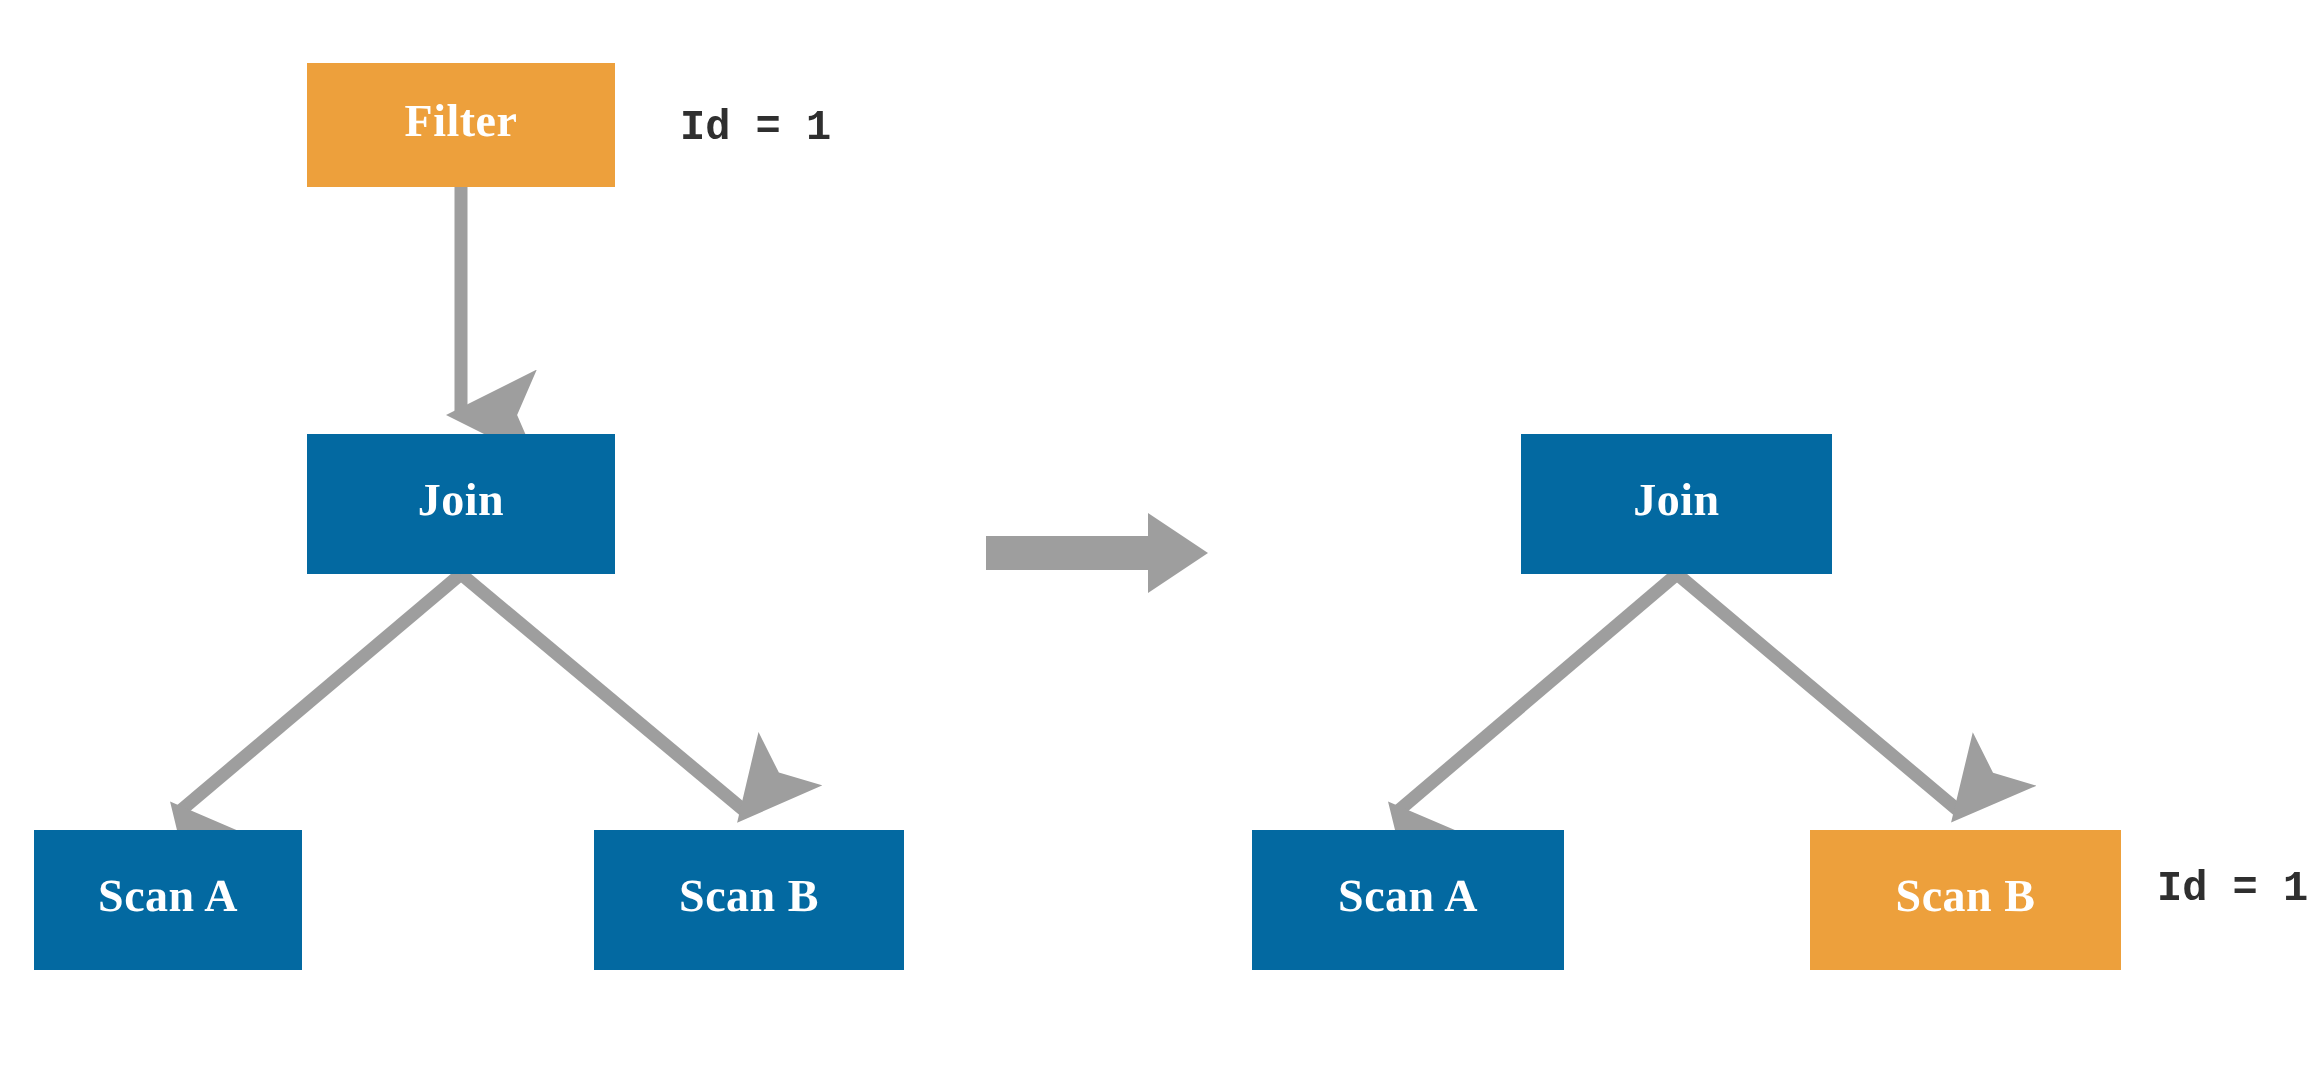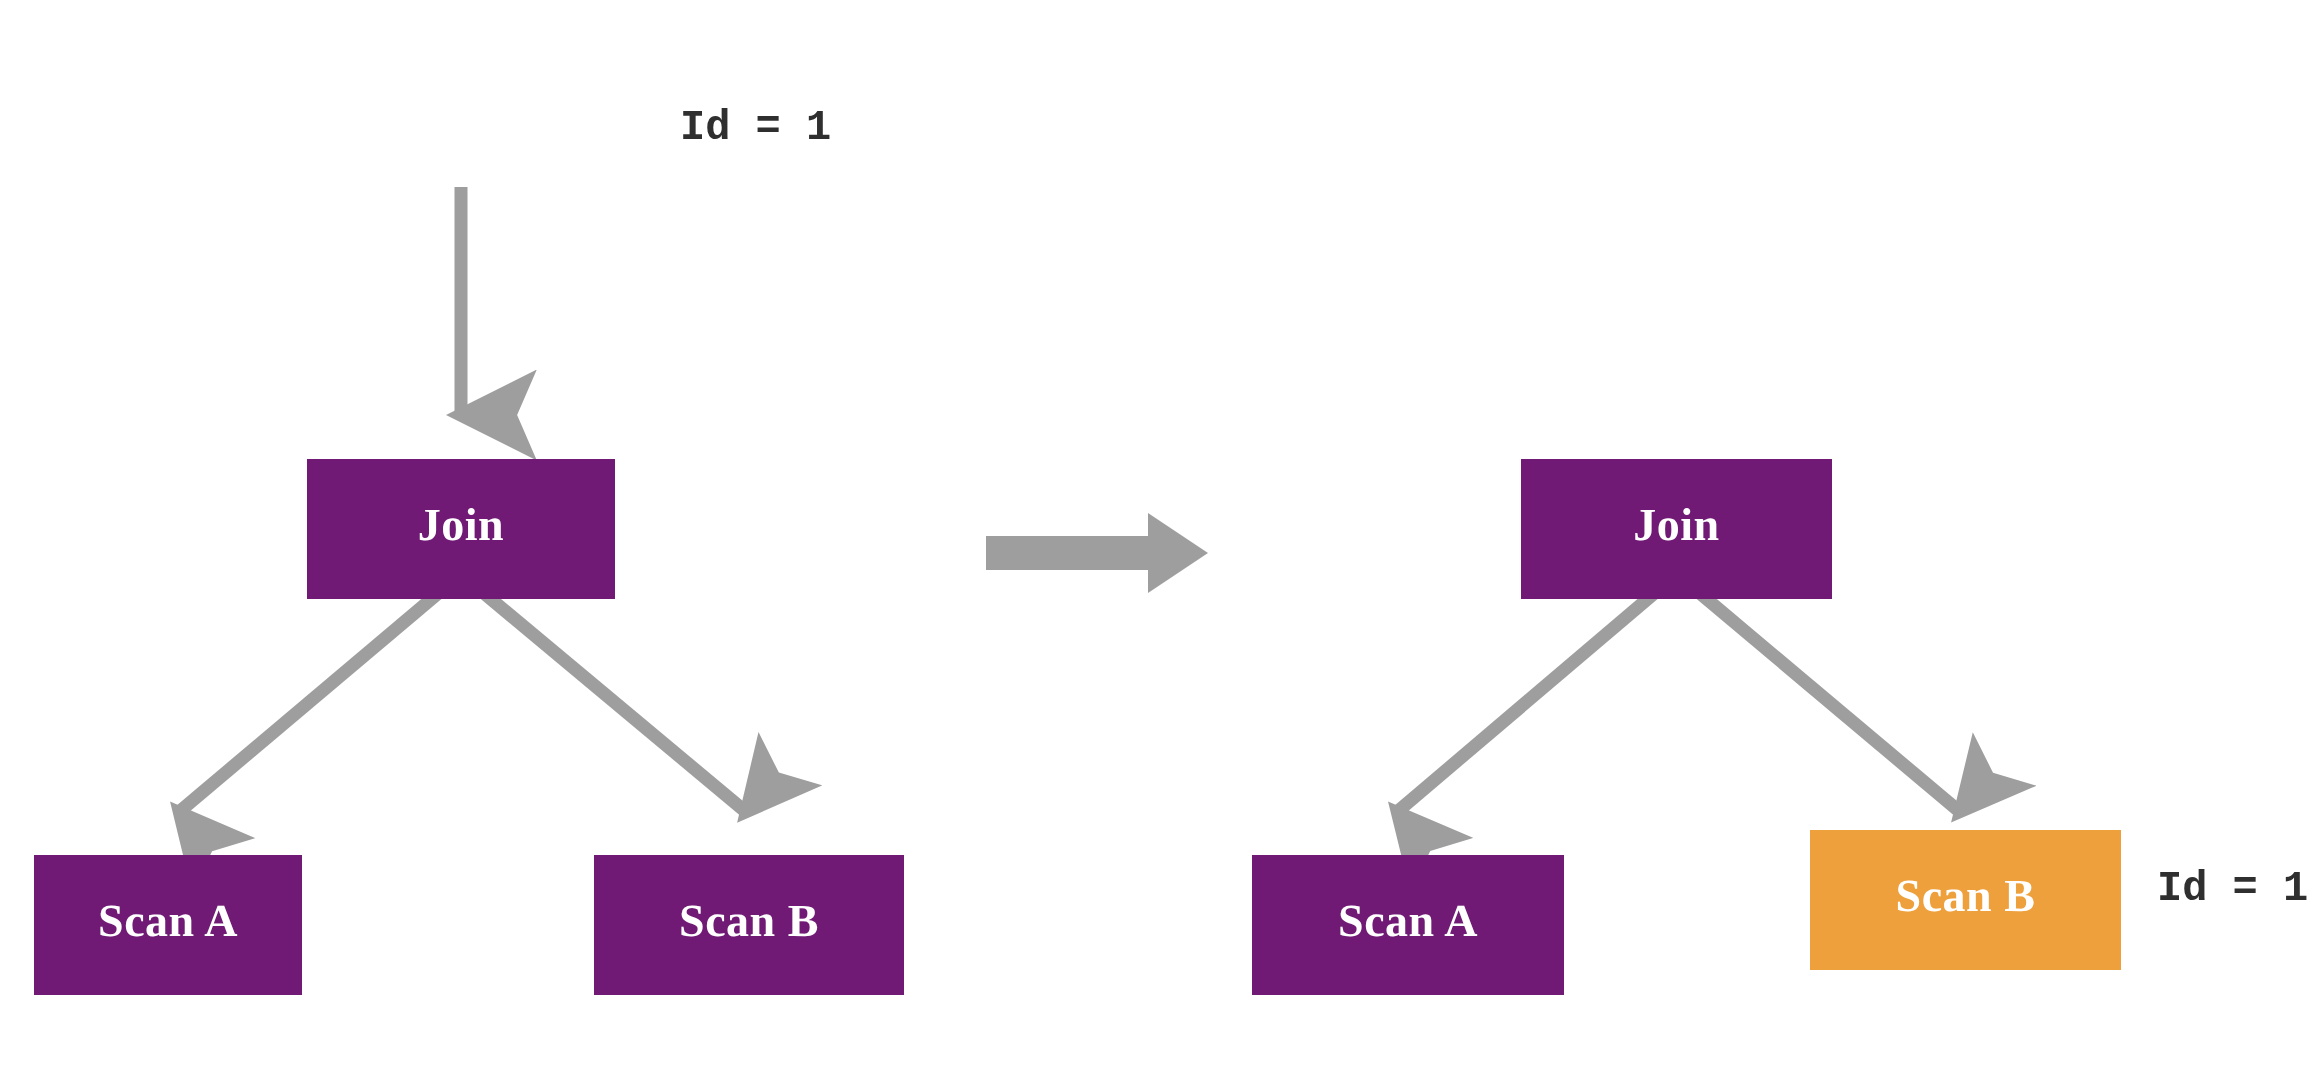--- a/index.html
+++ b/index.html
@@ -31,21 +31,21 @@
     justify-content: center;
     box-sizing: border-box;
     color: #ffffff;
     font-weight: bold;
     font-size: 46px;
     letter-spacing: 0.5px;
     line-height: 1;
     z-index: 3;
     text-rendering: geometricPrecision;
   }
-  .node.teal   { background: #701a75; margin-top: 25px; }
+  .node.teal   { background: #0369a1; }
   .node.orange { background: #EDA03C; }
 
   
   .node .label {
     display: block;
     transform: translateY(-4px);
     white-space: nowrap;
   }
 
   
@@ -104,20 +104,23 @@
 
     <g>
       <line x1="1677" y1="574" x2="1397" y2="812" stroke="#9E9E9E" stroke-width="13" stroke-linecap="butt" marker-end="url(#head-diag)"></line>
     </g>
 
     <g>
       <line x1="1677" y1="574" x2="1960" y2="812" stroke="#9E9E9E" stroke-width="13" stroke-linecap="butt" marker-end="url(#head-diag)"></line>
     </g>
   </svg>
 
+  <div class="node orange" style="left:307px; top:63px; width:308px; height:124px;">
+    <span class="label">Filter</span>
+  </div>
 
   <div class="node teal" style="left:307px; top:434px; width:308px; height:140px;">
     <span class="label">Join</span>
   </div>
 
   <div class="node teal" style="left:34px; top:830px; width:268px; height:140px;">
     <span class="label">Scan A</span>
   </div>
 
   <div class="node teal" style="left:594px; top:830px; width:310px; height:140px;">

